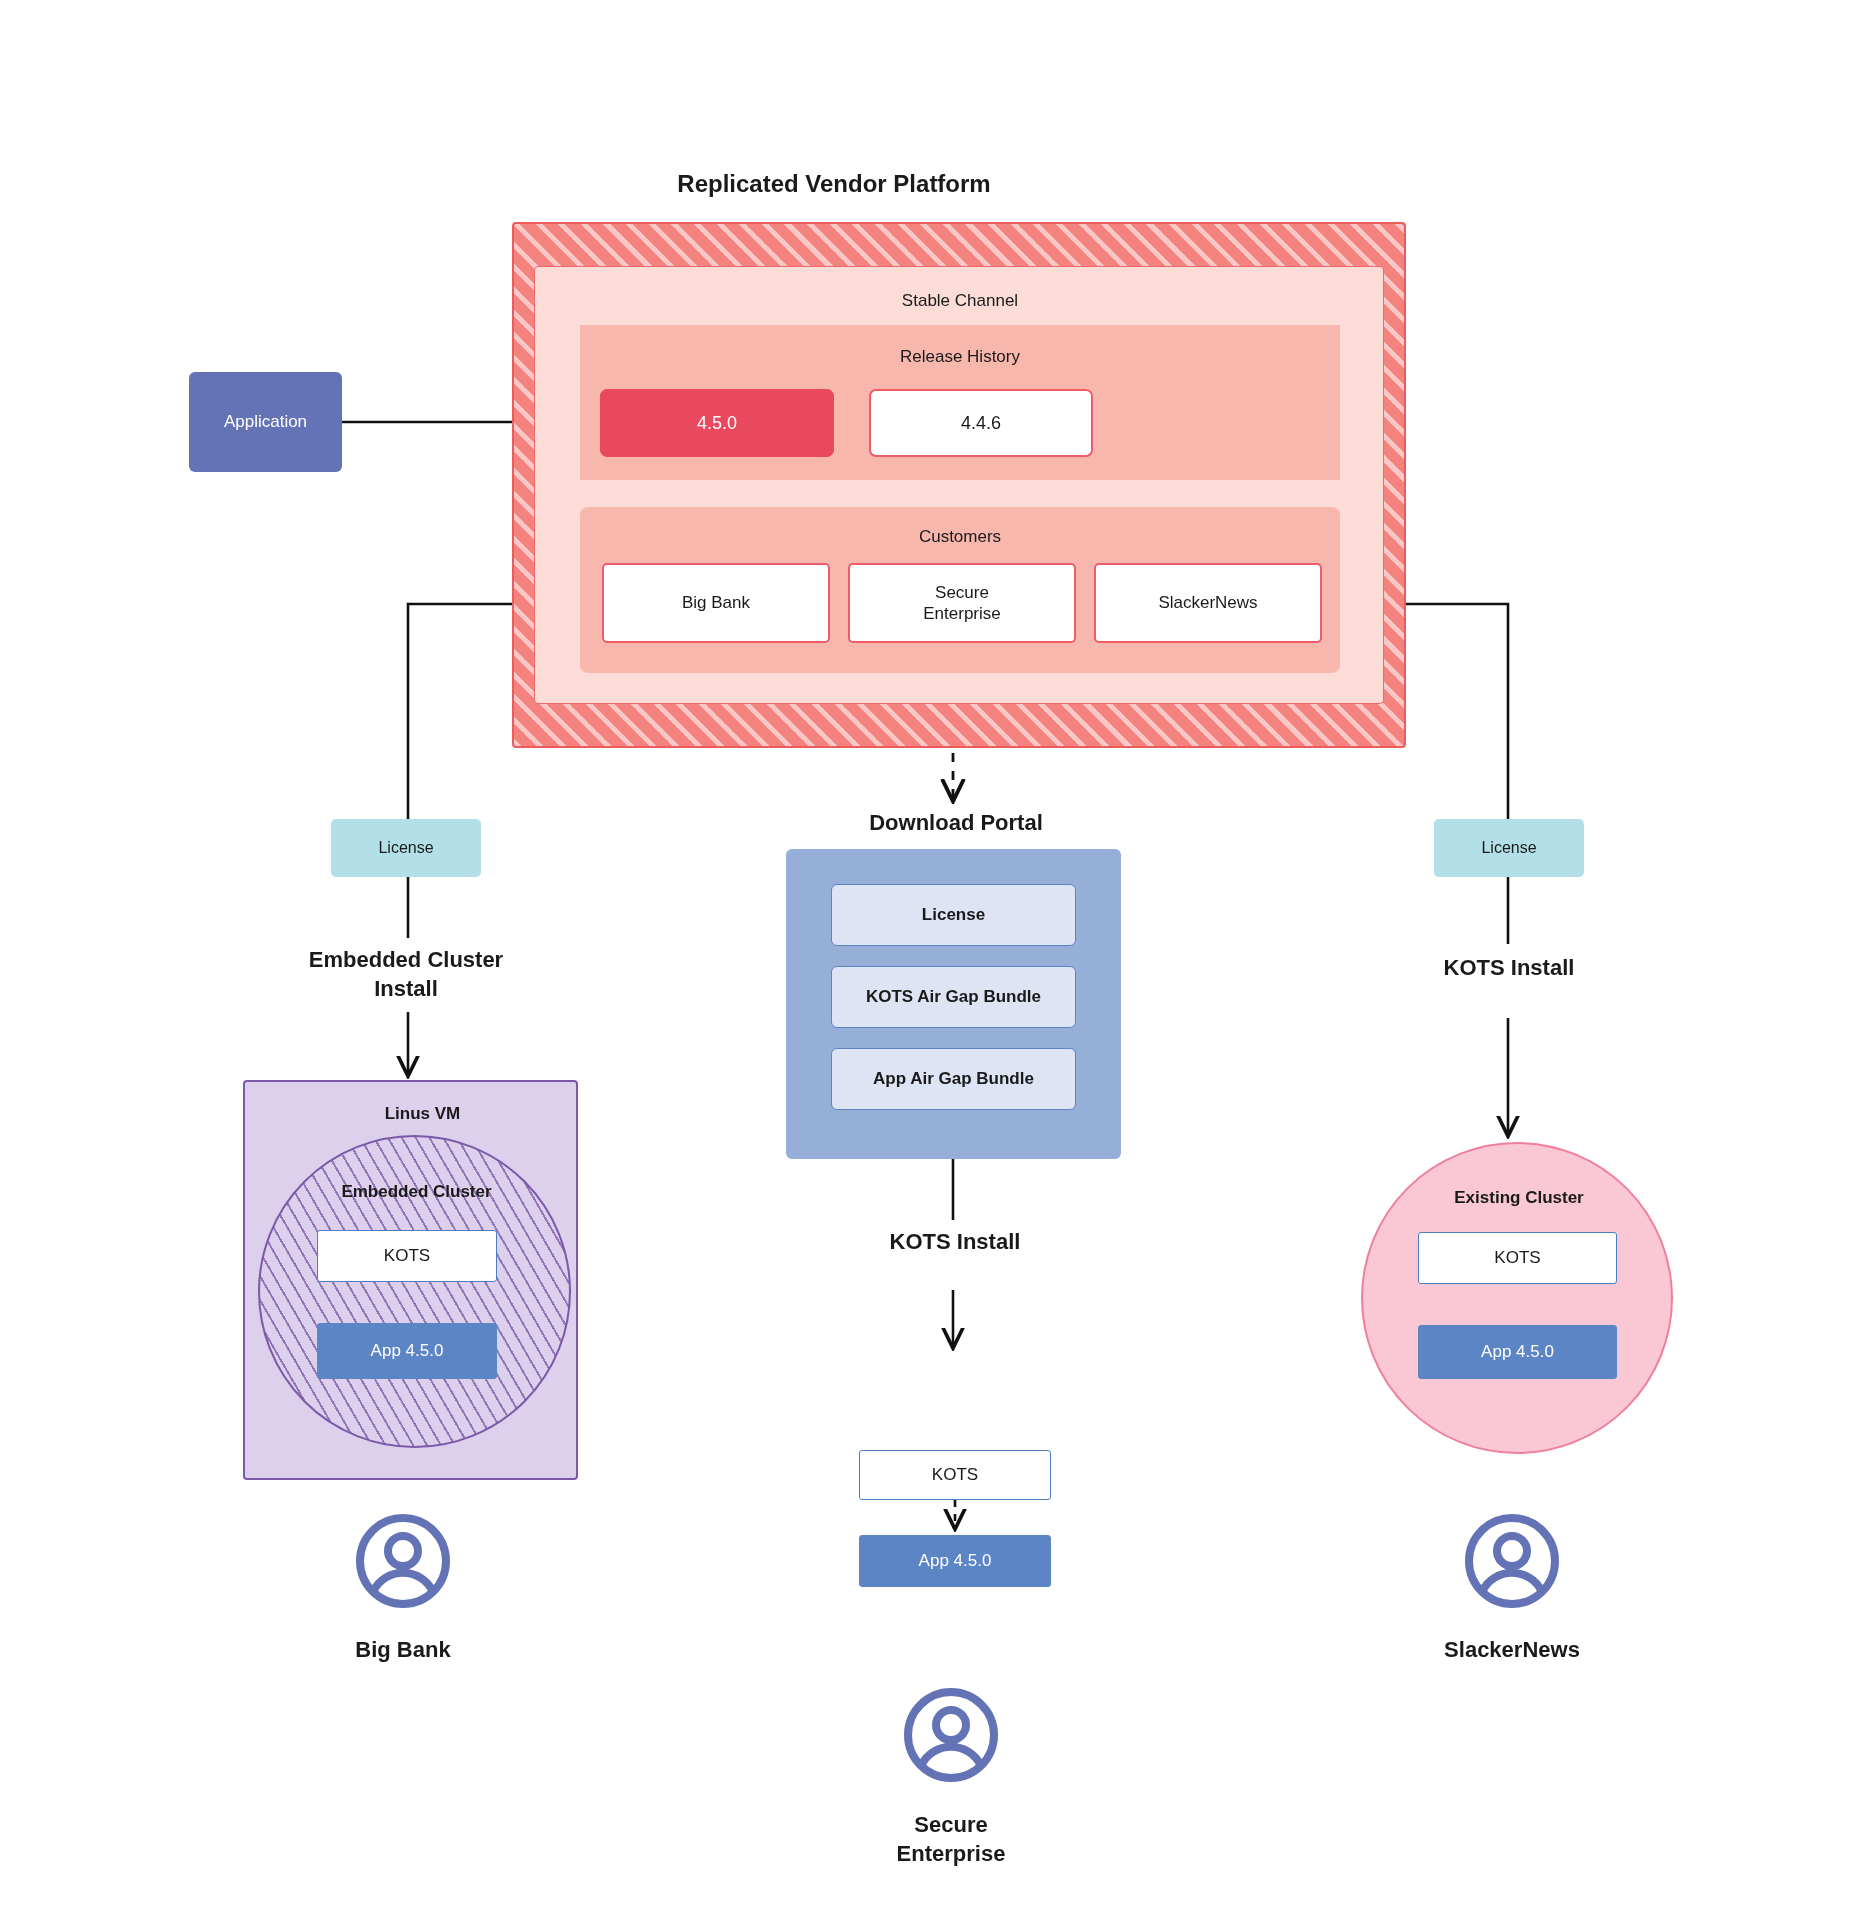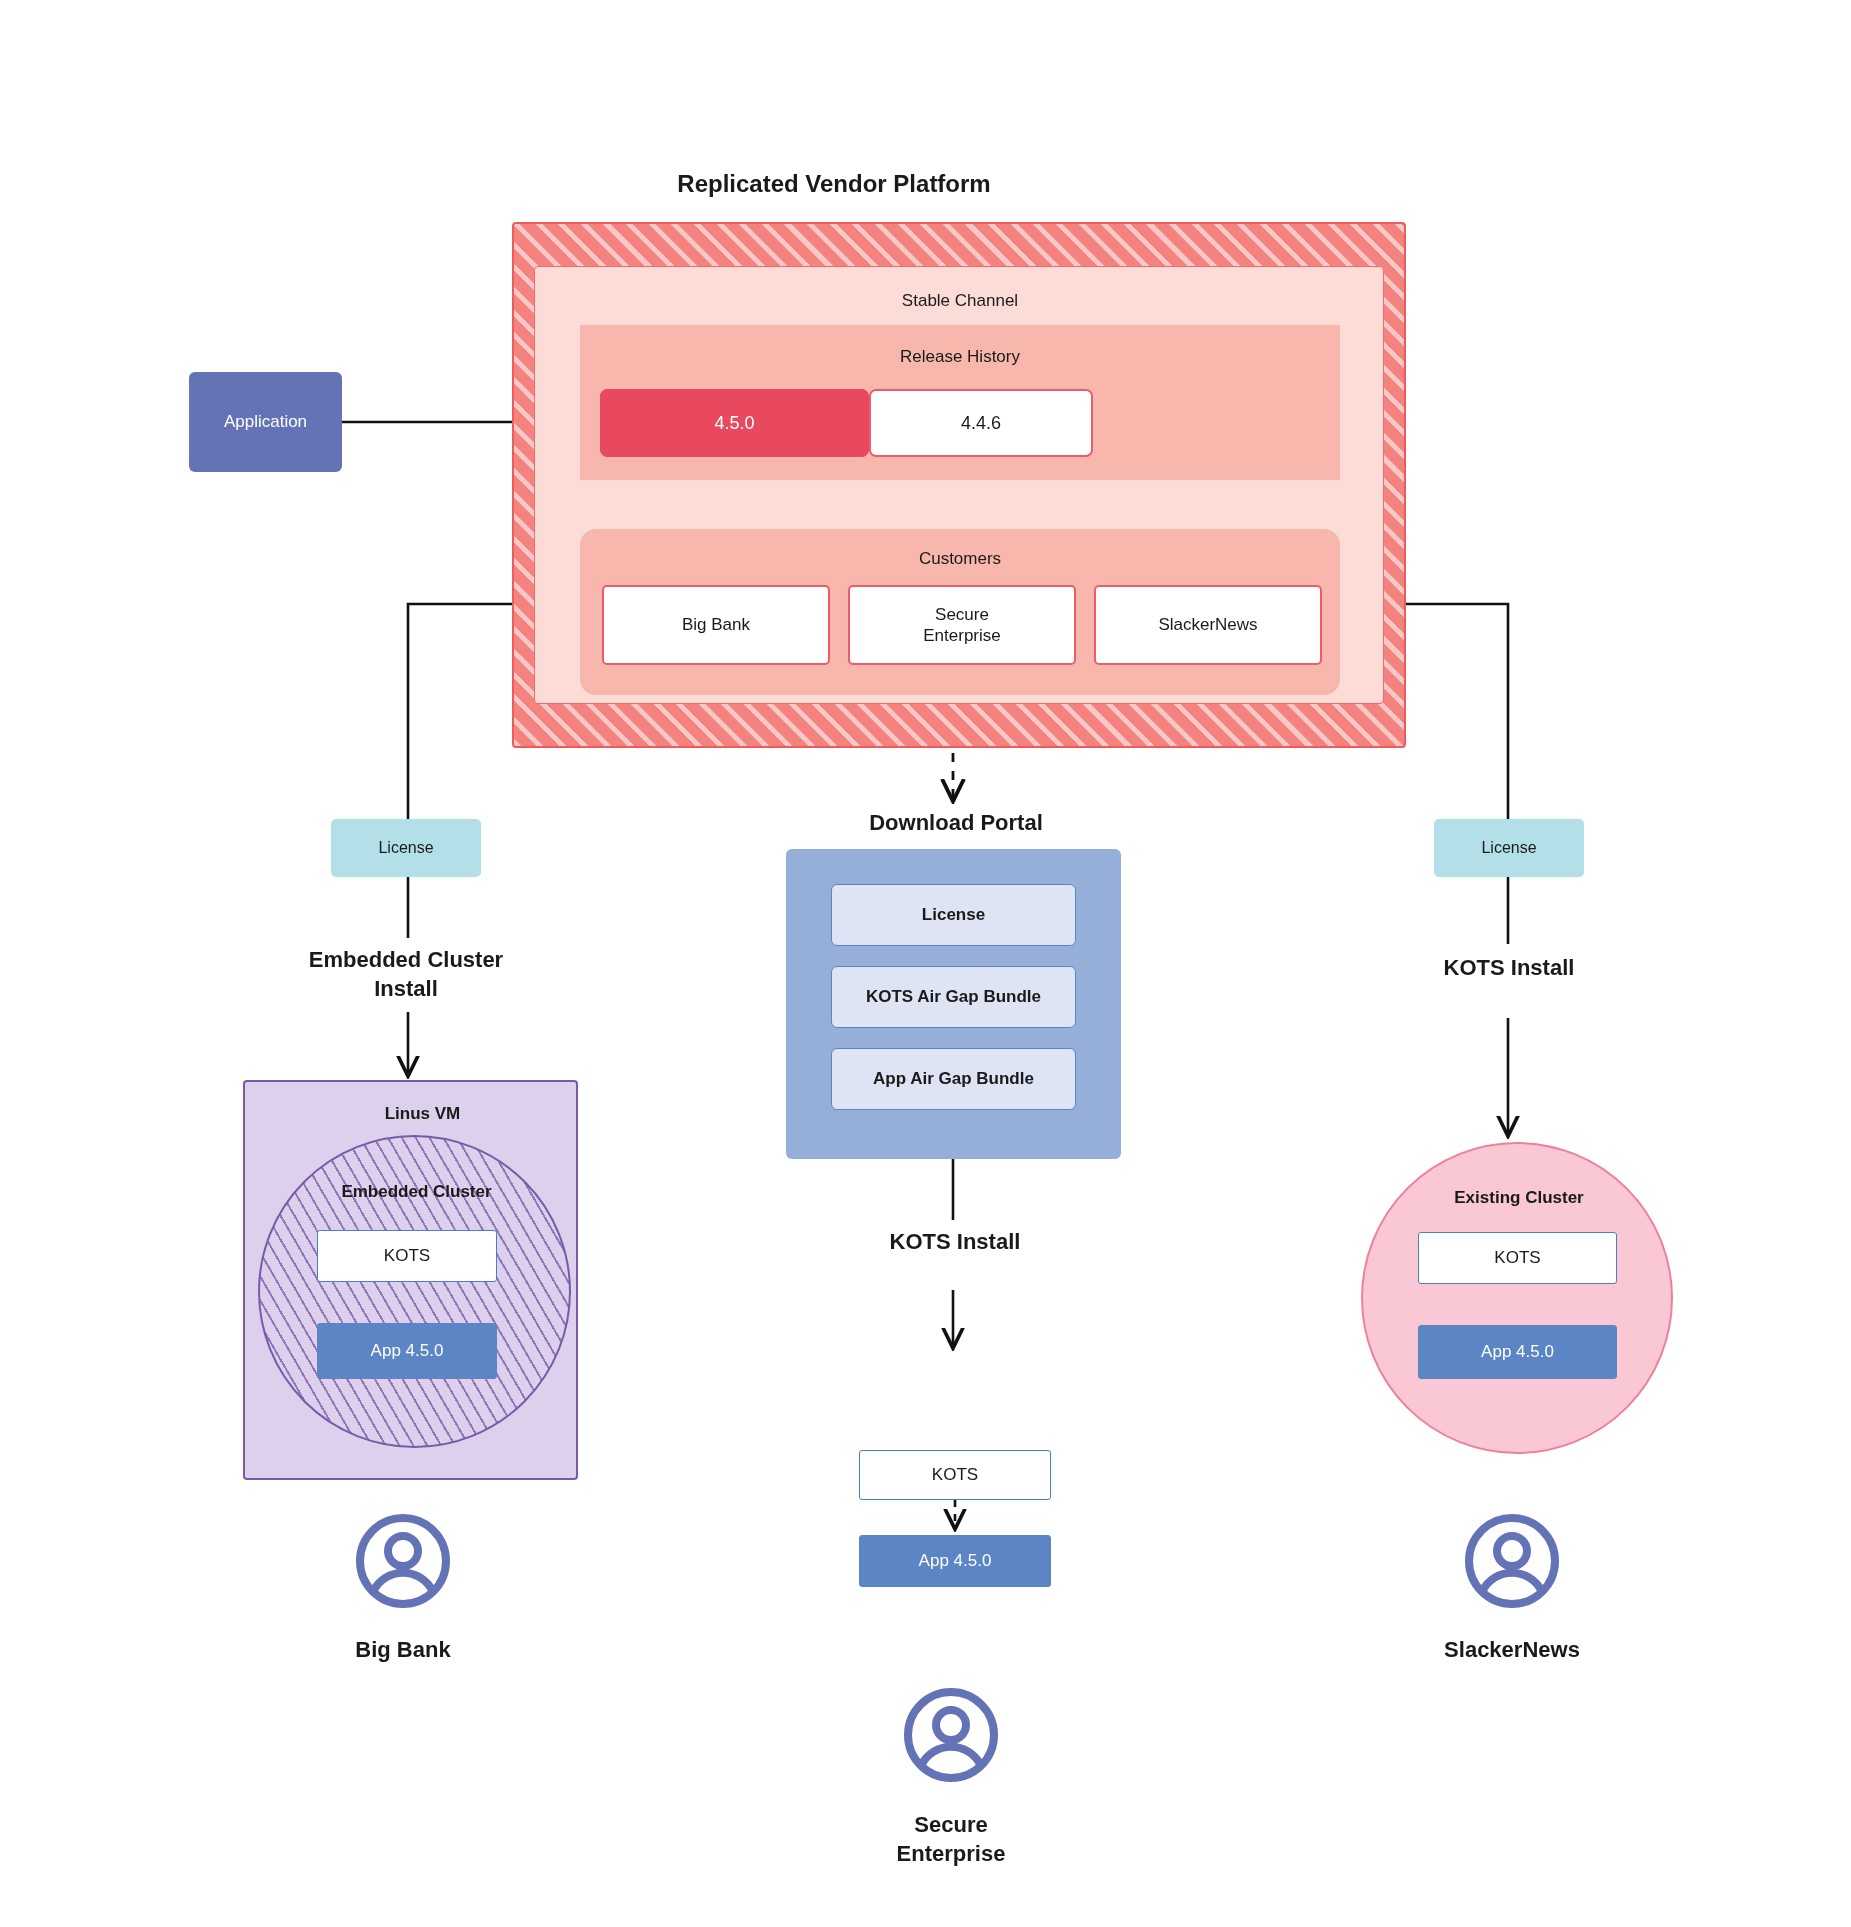--- a/index.html
+++ b/index.html
@@ -70,37 +70,36 @@
   }
   #release-history-label {
     left: 0; top: 22px; width: 760px;
     text-align: center; font-size: 17px; font-weight: 500; color: #1a1a1a;
   }
   .release-box {
     top: 64px; height: 68px; border-radius: 7px;
     font-size: 18px;
   }
   #release-box-0 {
-    left: 20px; width: 269px;
+    left: 20px; width: 234px;
     background: #e8495e; color: #ffffff;
     border: 1.5px solid #e8495e;
   }
   #release-box-1 {
     left: 278px; width: 224px;
     background: #ffffff; color: #1a1a1a;
     border: 2px solid #ee5b6b;
     margin-left: 11px;
   }
 
   
   #customers-panel {
     left: 580px; top: 507px; width: 760px; height: 166px;
     background: #f8b7ad;
-    border-radius: 16px;
-    margin-top: 22px;
+    border-radius: 8px;
   }
   #customers-label {
     left: 0; top: 20px; width: 760px;
     text-align: center; font-size: 17px; font-weight: 500; color: #1a1a1a;
   }
   .customer-box {
     top: 56px; height: 80px;
     background: #ffffff;
     border: 2px solid #ee5b6b;
     border-radius: 5px;

